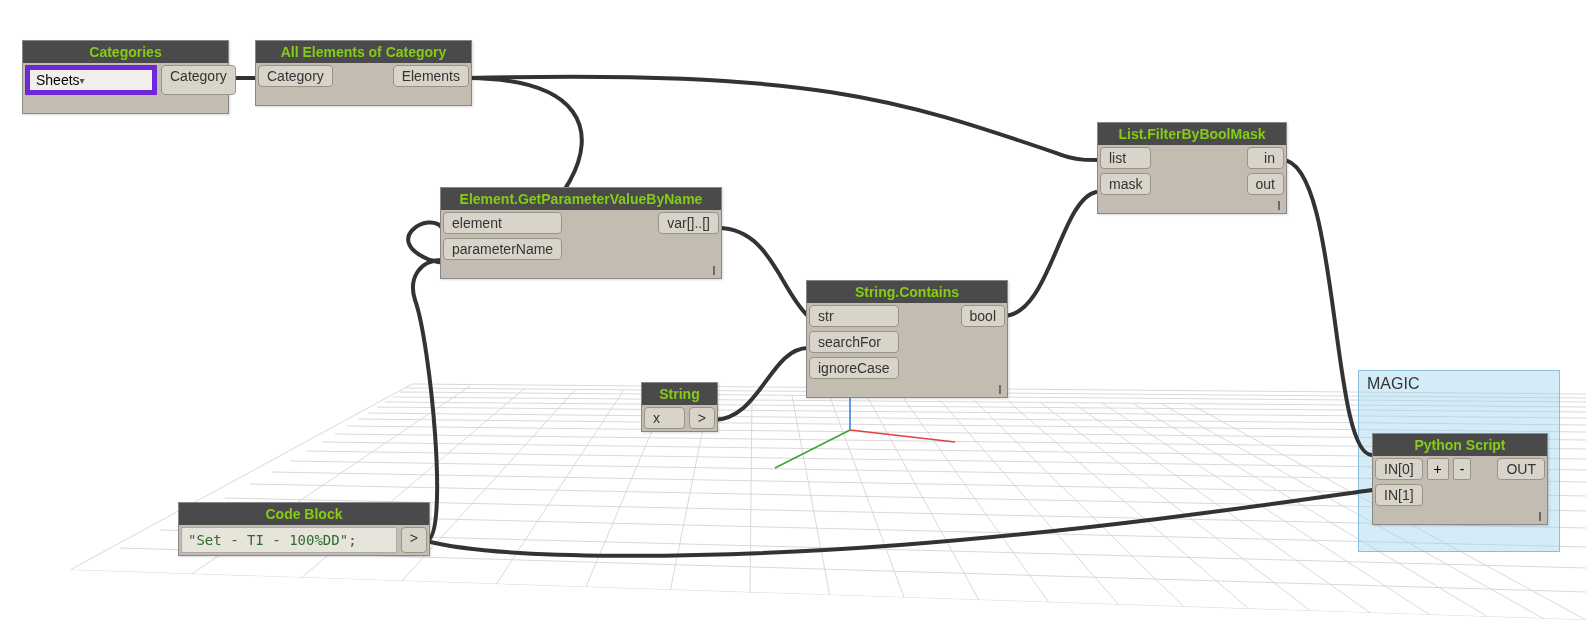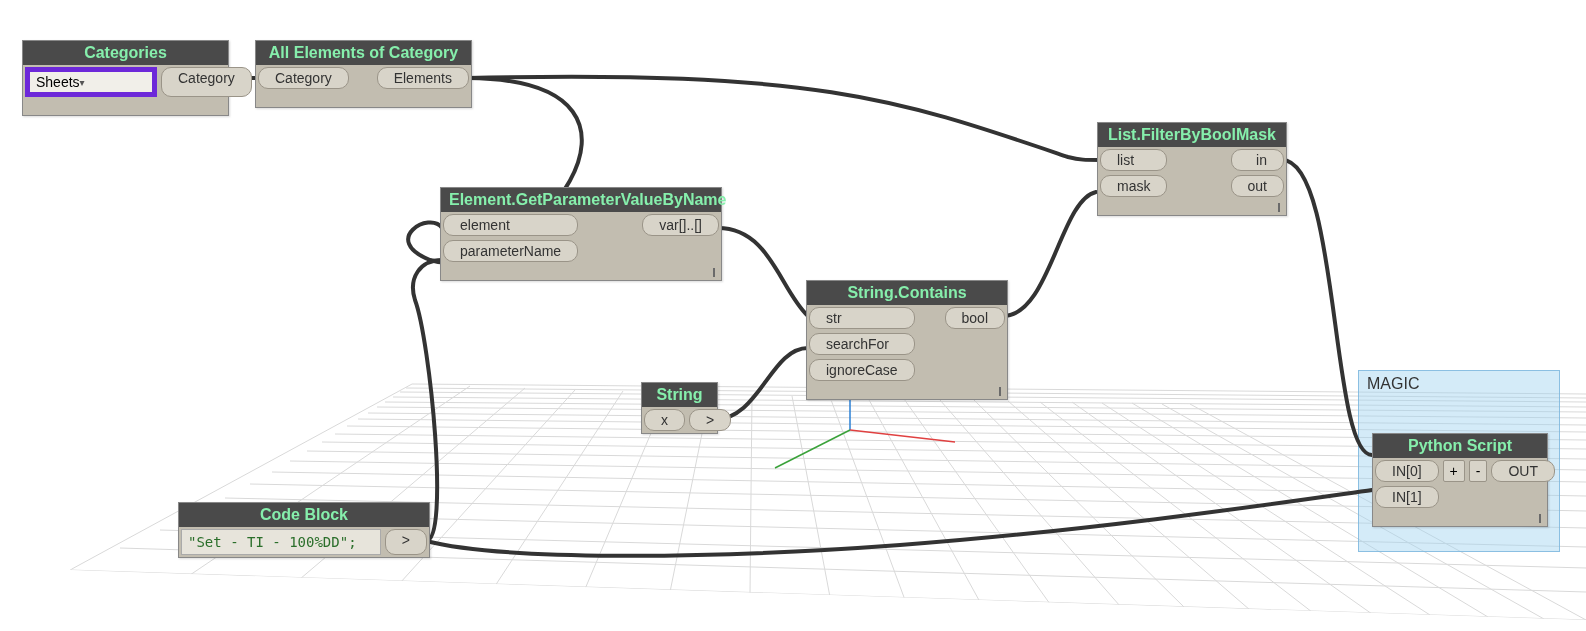--- a/index.html
+++ b/index.html
@@ -1,22 +1,22 @@
 <!DOCTYPE html>
 <html><head>
 <meta charset="utf-8">
 <style>
   html,body{margin:0;padding:0;width:1586px;height:631px;overflow:hidden;font-family:"Segoe UI",Arial,sans-serif;font-size:14px;background:#fff;}
   .canvas{position:relative;width:1586px;height:631px;}
   svg.bg{position:absolute;left:0;top:0;}
   .node{position:absolute;background:#C2BDB0;border:1px solid #888;box-shadow:1px 1px 2px rgba(0,0,0,.15);}
-  .title{background:#4A4A4A;color:#86efac;text-align:center;font-weight:600;padding:3px 8px;font-size:16px;}
+  .title{background:#4A4A4A;color:#84cc16;text-align:center;font-weight:600;padding:3px 8px;font-size:14px;}
   .body{display:flex;}
   .col{display:flex;flex-direction:column;}
-  .port{background:#D8D4C9;border:1px solid #9a9488;border-radius:10px;padding:2px 16px;margin:2px;color:#333;font-size:14px;white-space:nowrap;}
+  .port{background:#D8D4C9;border:1px solid #9a9488;border-radius:4px;padding:2px 8px;margin:2px;color:#333;font-size:14px;white-space:nowrap;}
   .port.out{text-align:right;}
   .spacer{flex:1;}
   .footer{height:16px;position:relative;}
   .footer .bar{position:absolute;right:6px;bottom:3px;width:2px;height:9px;background:#6a6a6a;}
   .dropdown{background:#F1EFE9;border:5px solid #6d28d9;padding:2px 6px;margin:2px;display:flex;align-items:center;min-width:110px;}
   .dropdown .chev{font-size:10px;color:#555;}
   .codebox{background:#E7E4DB;border:1px solid #aaa;padding:4px 6px;margin:2px;font-family:Consolas,monospace;color:#2a6e2a;}
   .pill{background:#D8D4C9;border:1px solid #9a9488;border-radius:2px;padding:2px 6px;margin:2px;display:inline-block;}
   .pillrow{display:flex;align-items:center;}
   .group{position:absolute;background:rgba(160,210,240,.45);border:1px solid rgba(120,180,220,.8);}

